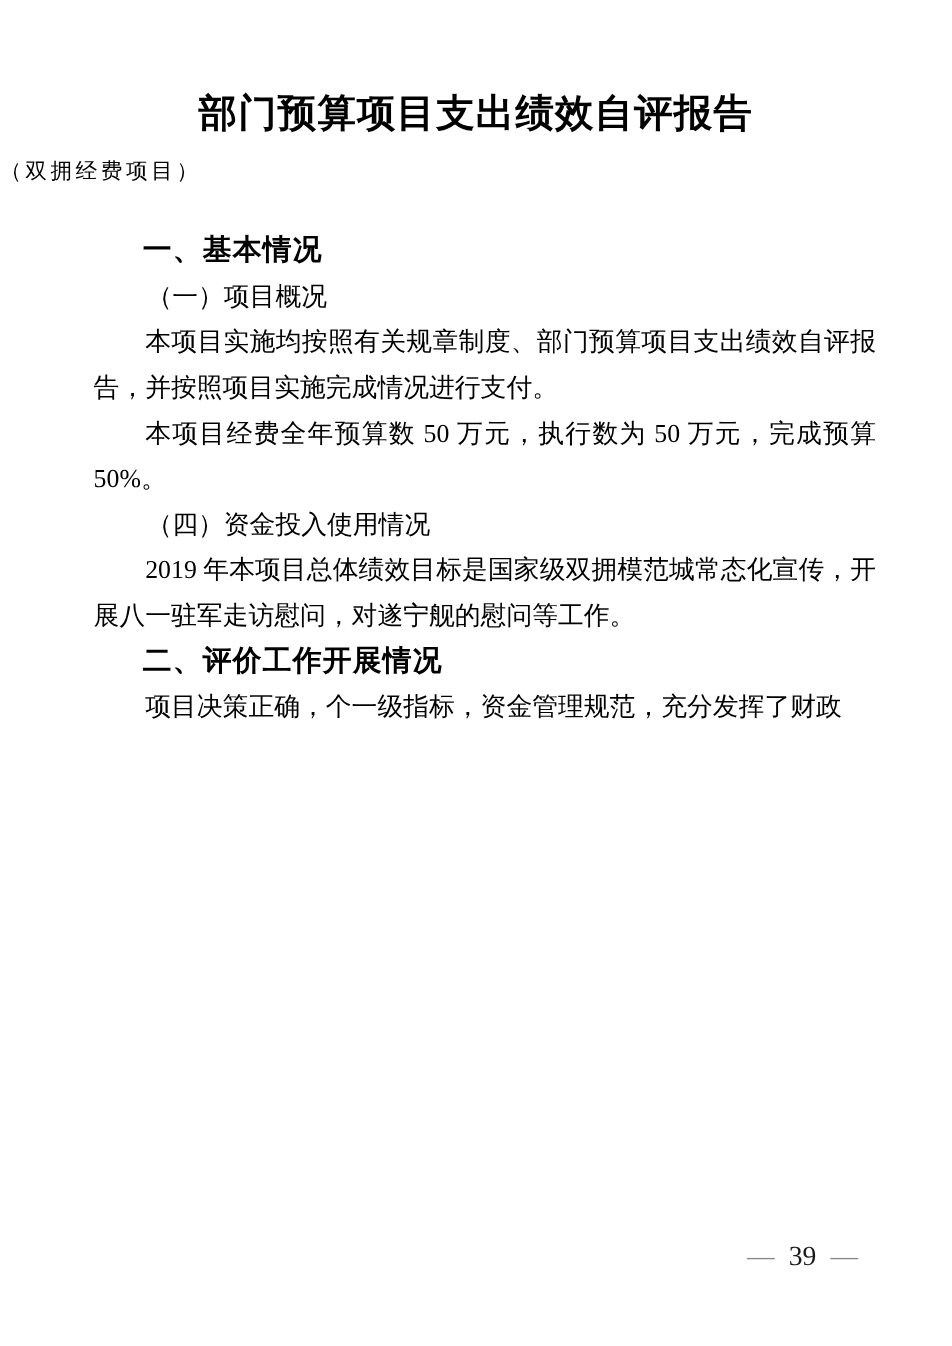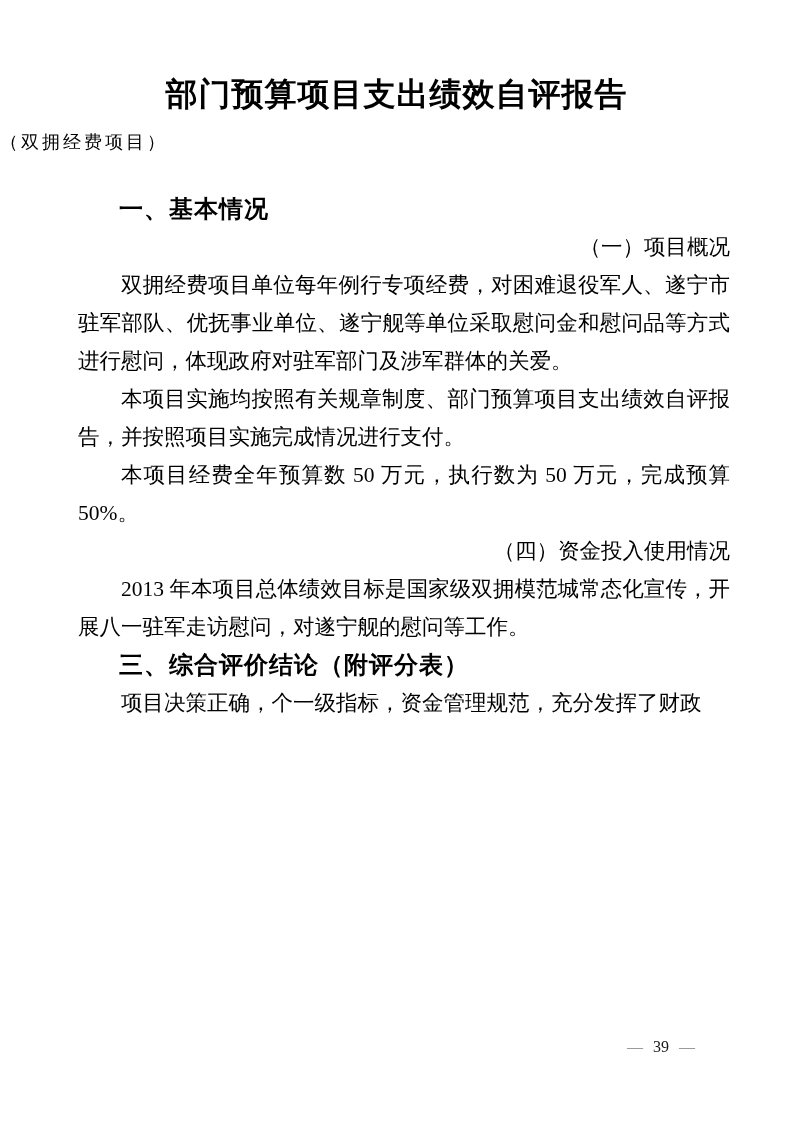--- a/index.html
+++ b/index.html
@@ -50,30 +50,30 @@
   .block-h1 {
     font-family: "Liberation Sans", sans-serif;
     font-weight: bold;
     font-size: 24px;
     padding-left: 41px;
     text-align: left;
     letter-spacing: 1px;
   }
   .block-sub {
     padding-left: 44px;
-    text-align: right;
+    text-align: left;
   }
   .block-para {
     text-indent: 43px;
   }
   .footer-pagenum {
     position: absolute;
     top: 1035px;
-    right: 92px;
-    font-size: 16px;
+    right: 72px;
+    font-size: 23px;
     line-height: 24px;
     white-space: nowrap;
   }
   .footer-pagenum .dash {
     color: #8a8a8a;
     padding: 0 6px;
   }
   .footer-pagenum .num {
     color: #1a1a1a;
   }
@@ -83,26 +83,25 @@
 
 <div class="page">
 
   <div class="doc-title">部门预算项目支出绩效自评报告</div>
 
   <div class="doc-subtitle">（双拥经费项目）</div>
 
   <div class="content">
     <div class="block-h1">一、基本情况</div>
     <div class="block-sub">（一）项目概况</div>
-    <div class="block-para">双拥经费项目单位每年例行专项经费，对困难退役军人、遂宁市驻军部队、优抚事业单位、遂宁舰等单位采取慰问金和慰问品等方式进行慰问，体现政府对驻军部门及涉军群体的关爱。</div>
     <div class="block-para">本项目实施均按照有关规章制度、部门预算项目支出绩效自评报告，并按照项目实施完成情况进行支付。</div>
     <div class="block-para">本项目经费全年预算数 50 万元，执行数为 50 万元，完成预算 50%。</div>
     <div class="block-sub">（四）资金投入使用情况</div>
-    <div class="block-para">2013 年本项目总体绩效目标是国家级双拥模范城常态化宣传，开展八一驻军走访慰问，对遂宁舰的慰问等工作。</div>
-    <div class="block-h1">三、综合评价结论（附评分表）</div>
+    <div class="block-para">2019 年本项目总体绩效目标是国家级双拥模范城常态化宣传，开展八一驻军走访慰问，对遂宁舰的慰问等工作。</div>
+    <div class="block-h1">二、评价工作开展情况</div>
     <div class="block-para">项目决策正确，个一级指标，资金管理规范，充分发挥了财政</div>
   </div>
 
   <div class="footer-pagenum">
     <span class="dash">—</span>
     <span class="num">39</span>
     <span class="dash">—</span>
   </div>
 
 </div>

